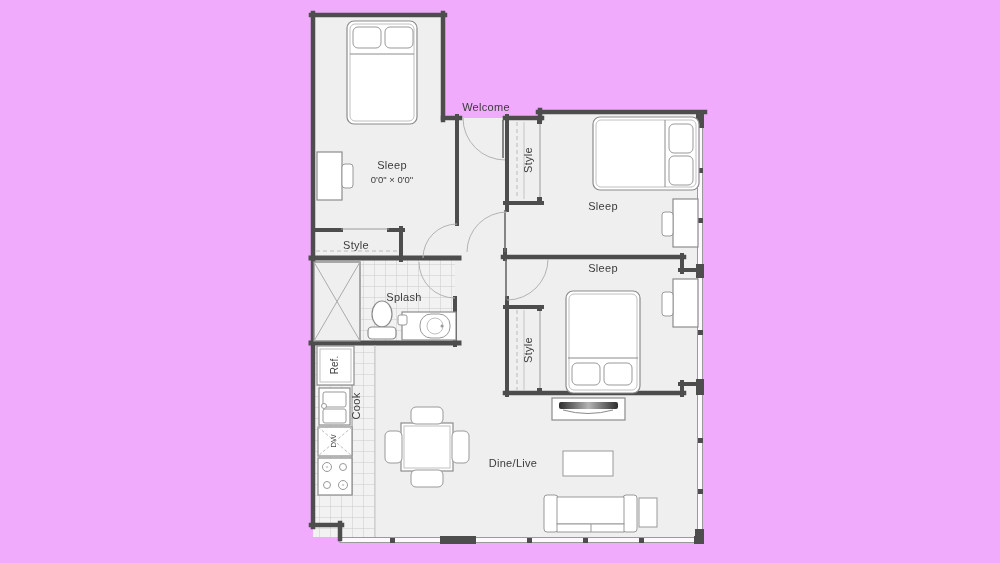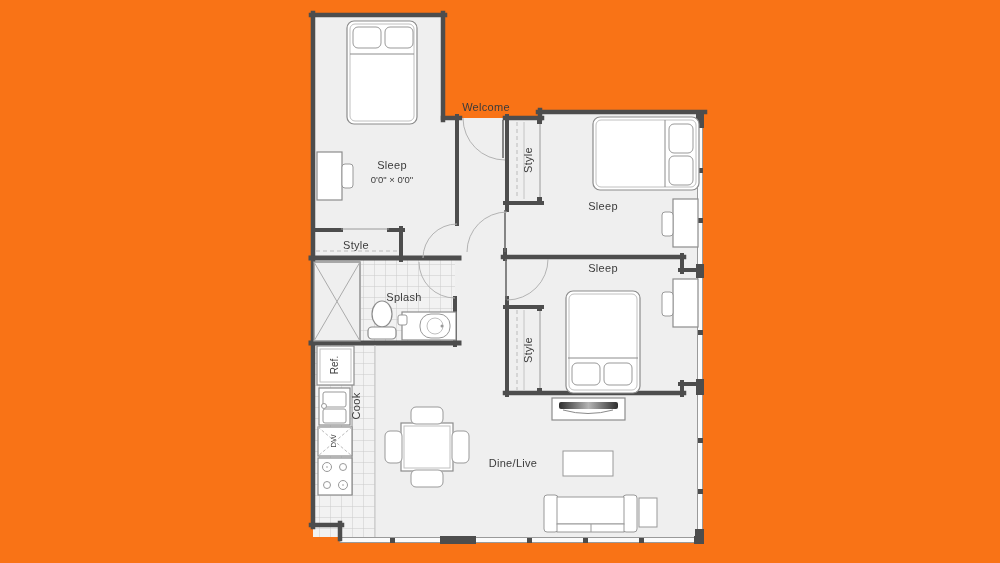--- a/index.html
+++ b/index.html
@@ -1,16 +1,16 @@
 <!DOCTYPE html>
 <html><head>
 <meta charset="utf-8">
 <style>
   html,body{margin:0;padding:0;background:#fff;}
-  .stage{position:relative;width:1000px;height:563px;background:#f97316;overflow:hidden;
+  .stage{position:relative;width:1000px;height:563px;background:#f0abfc;overflow:hidden;
          font-family:"Liberation Sans", sans-serif;}
   svg{display:block}
   .room-label{font-family:"Liberation Sans",sans-serif;font-size:11px;fill:#3b3b3b;letter-spacing:.3px;}
   .dim-label{font-family:"Liberation Sans",sans-serif;font-size:9.5px;fill:#3b3b3b;}
   .small-label{font-family:"Liberation Sans",sans-serif;font-size:8px;fill:#4a4a4a;}
   .appl-label{font-family:"Liberation Sans",sans-serif;font-size:10px;fill:#3b3b3b;}
   .wall{stroke:#4d4d4d;fill:none;}
   .thin{stroke:#9a9a9a;stroke-width:1;fill:none;}
   .lite{stroke:#c4c4c4;stroke-width:1;fill:none;}
   .arc{stroke:#b3b3b3;stroke-width:1;fill:none;}

